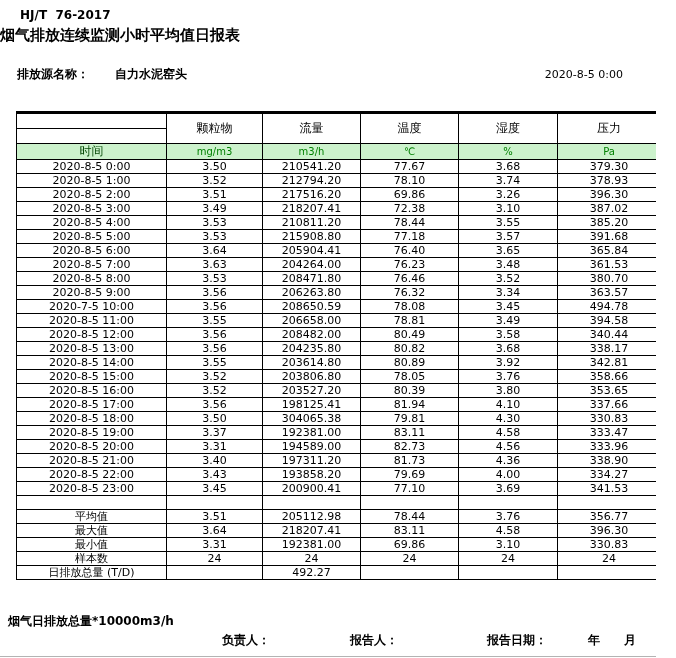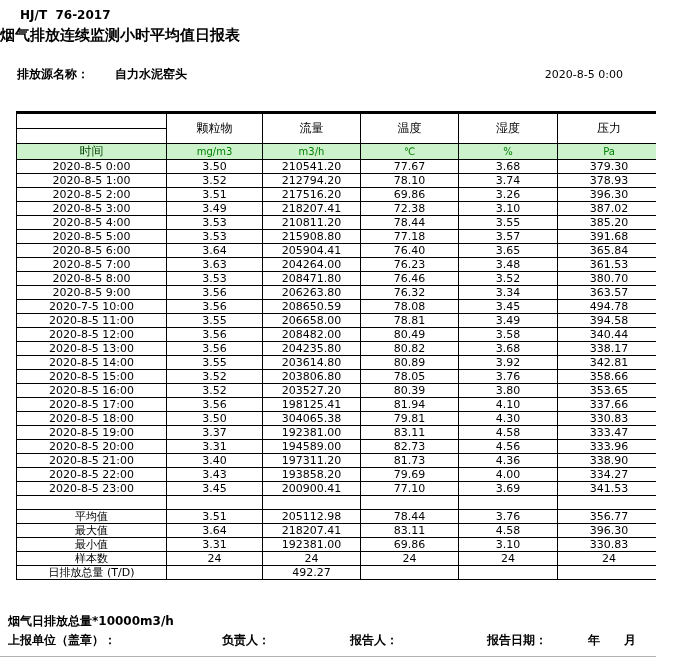--- a/index.html
+++ b/index.html
@@ -351,21 +351,20 @@
           <td></td>
           <td></td>
           <td></td>
         </tr>
       </tbody>
   </table>
 
   <div class="footer-note">烟气日排放总量*10000m3/h</div>
 
   <div class="sig-row">
-    <span class="sig-unit">上报单位（盖章）：</span>
     <span class="sig-resp">负责人：</span>
     <span class="sig-reporter">报告人：</span>
     <span class="sig-date">报告日期：</span>
     <span class="sig-year">年</span>
     <span class="sig-month">月</span>
     <span class="sig-day">日</span>
   </div>
 
   <div class="bottom-rule"></div>
 </div>

